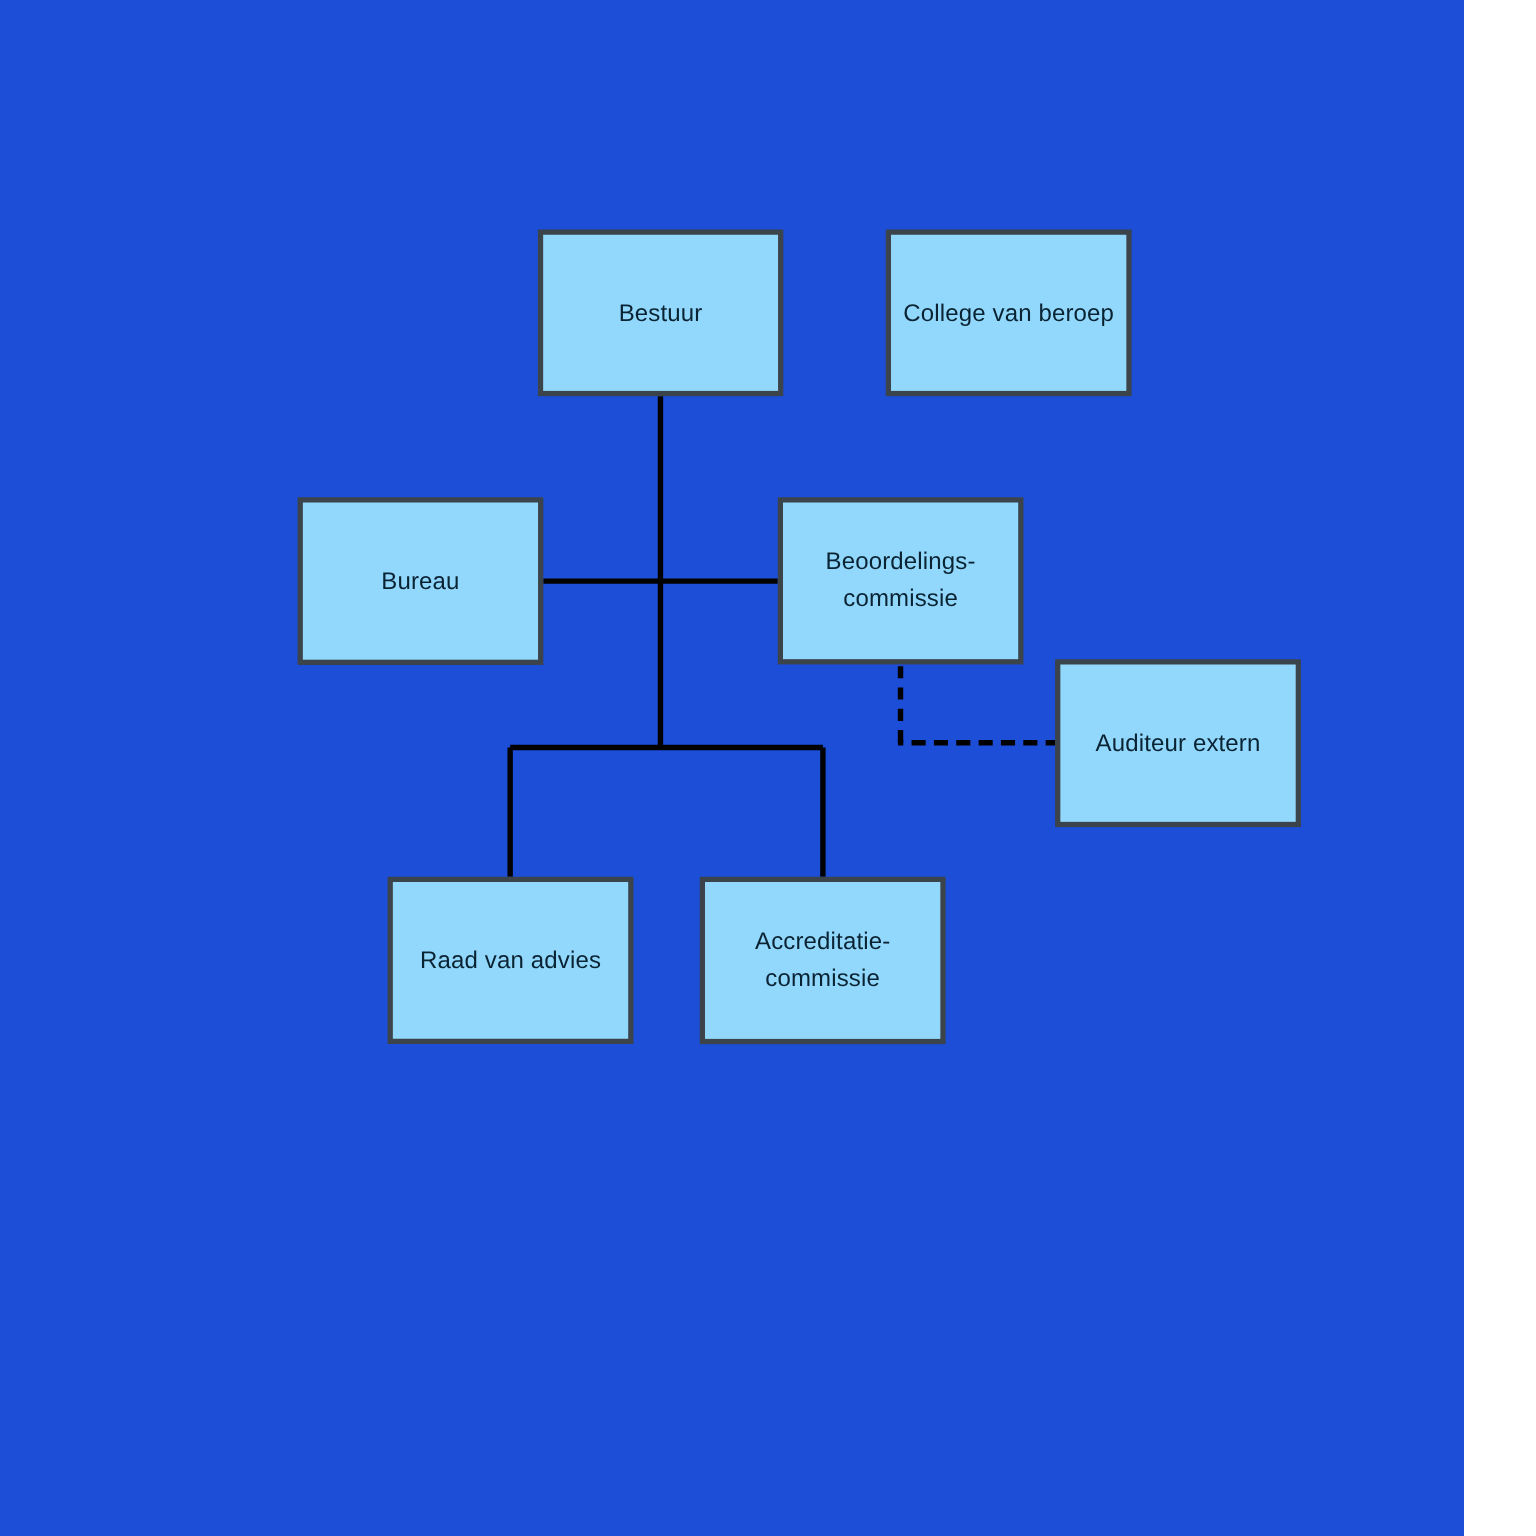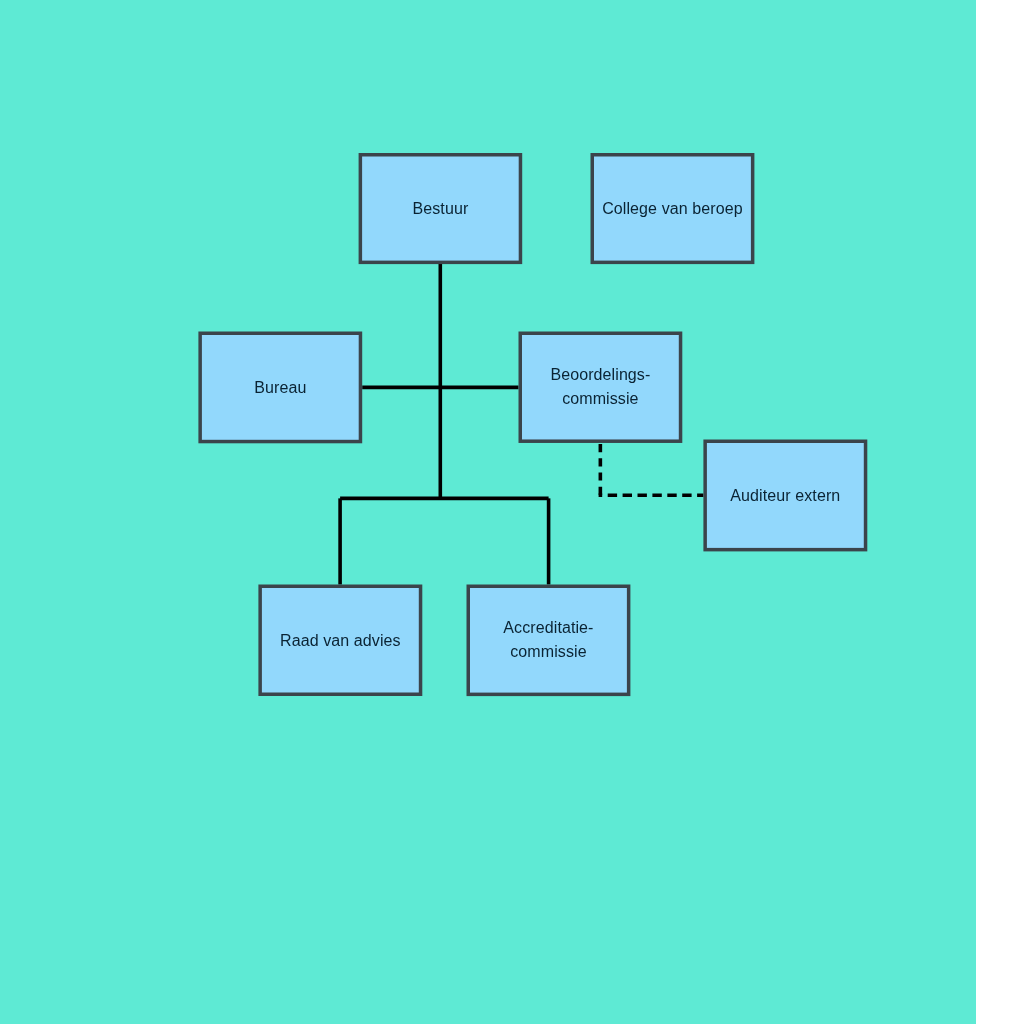--- a/index.html
+++ b/index.html
@@ -8,21 +8,21 @@
     padding: 0;
     width: 1024px;
     height: 1024px;
     background: #ffffff;
     overflow: hidden;
   }
   #chart-root {
     position: relative;
     width: 976px;
     height: 1024px;
-    background: #5eead4;
+    background: #1d4ed8;
   }
   svg.org-svg {
     position: absolute;
     left: 0;
     top: 0;
     width: 1024px;
     height: 1024px;
     display: block;
   }
   .node-label {

